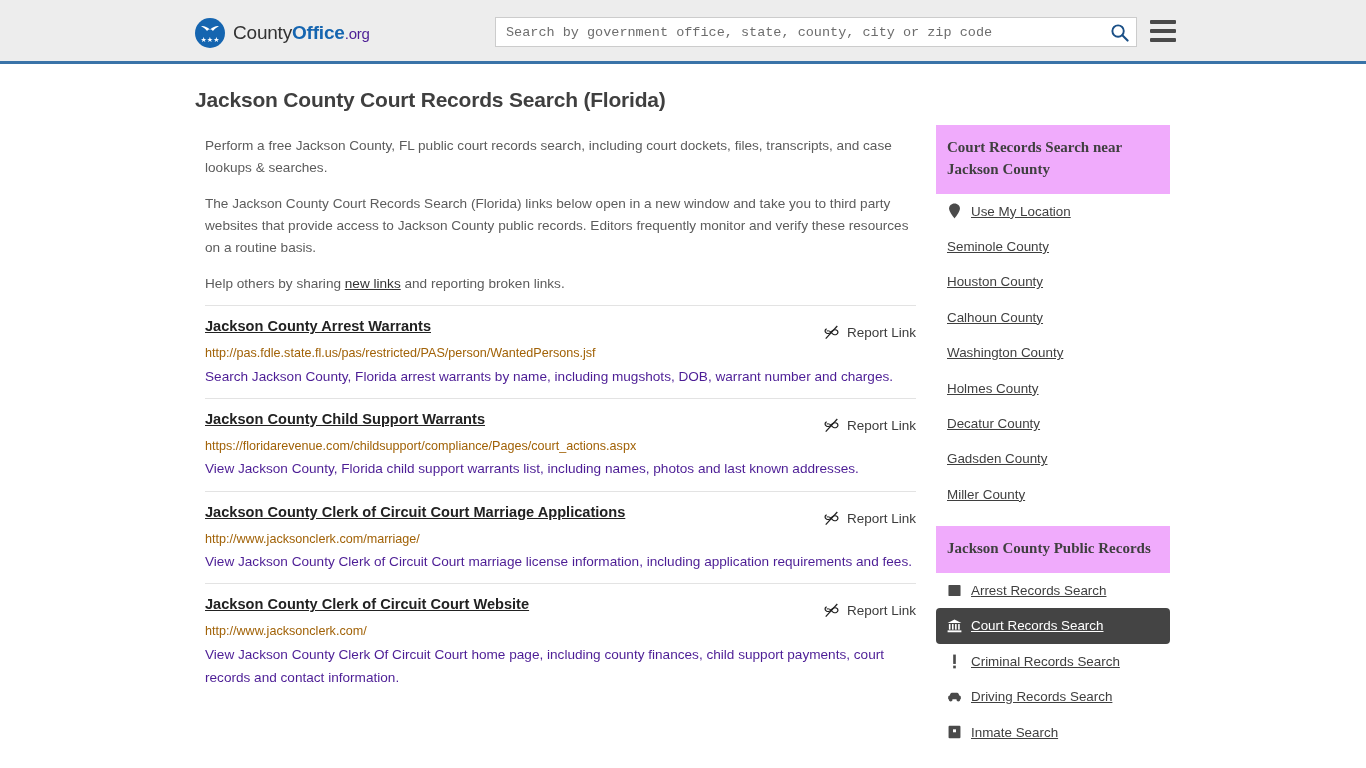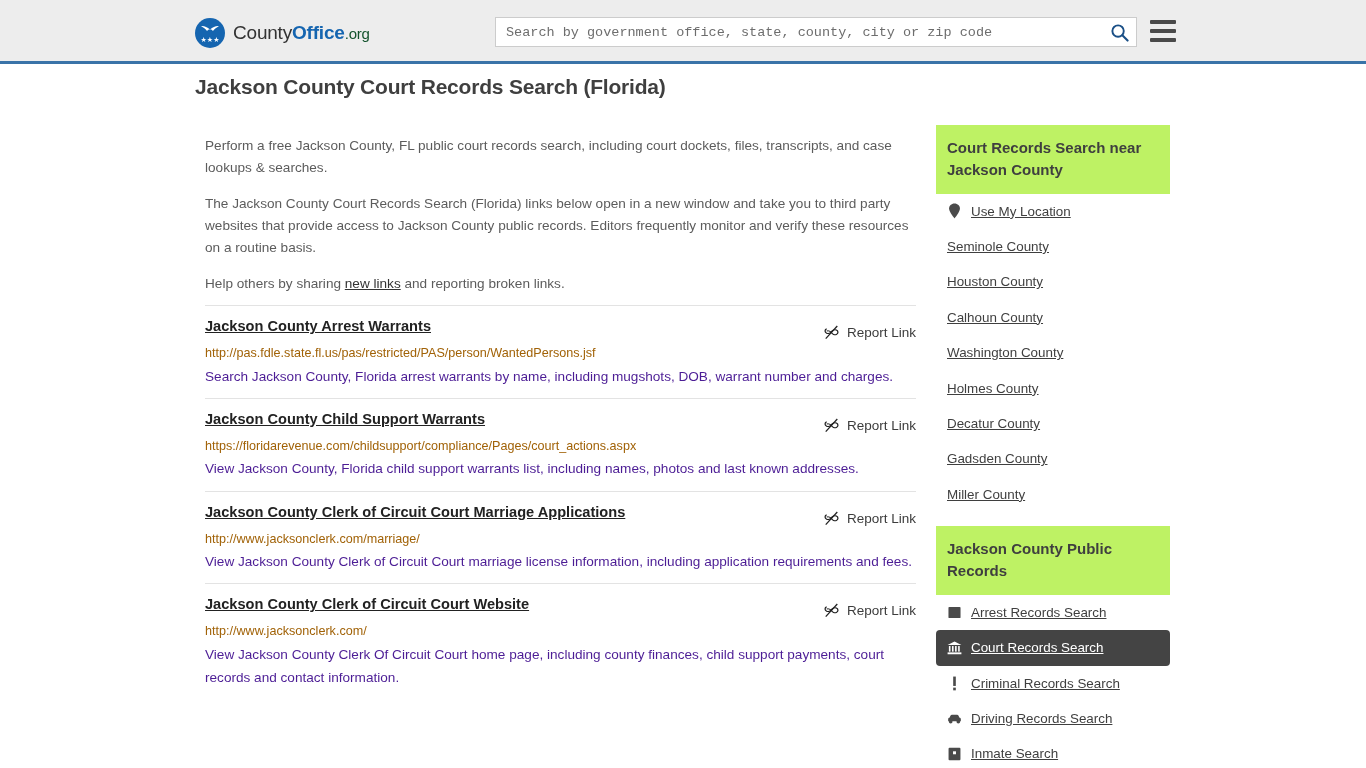--- a/index.html
+++ b/index.html
@@ -56,21 +56,21 @@
   }
   .logo-text {
     margin-left: 8px;
     font-size: 19px;
     color: #333333;
     letter-spacing: -0.2px;
     white-space: nowrap;
   }
   .logo-text .b { color: #1565b0; font-weight: bold; }
   .logo-text .a { font-weight: normal; }
-  .logo-text .tld { font-size: 15px; color: #14532d; }
+  .logo-text .tld { font-size: 15px; color: #4c1d95; }
 
   .search-wrap {
     position: absolute;
     left: 495px;
     top: 17px;
     width: 642px;
     height: 30px;
     background: #ffffff;
     border: 1px solid #cccccc;
     display: flex;
@@ -108,21 +108,21 @@
   }
 
   
   .page {
     padding: 0;
     position: relative;
   }
   h1.page-title {
     position: absolute;
     left: 195px;
-    top: 11px;
+    top: 24px;
     margin: 0;
     font-size: 21px;
     font-weight: bold;
     color: #3f3f3f;
     letter-spacing: -0.2px;
   }
 
   .columns {
     position: absolute;
     top: 61px;
@@ -211,26 +211,27 @@
   .result-desc {
     font-size: 13.6px;
     color: #4c1d95;
     line-height: 1.7;
     margin-top: 2px;
   }
 
   
   .side-box { margin-bottom: 14px; }
   .side-head {
-    background: #bef264;
+    background: #f0abfc;
     padding: 12px 11px 13px 11px;
     font-size: 15px;
     font-weight: bold;
     color: #3f3f3f;
     line-height: 1.45;
+    font-family: Liberation Serif, serif;
   }
   .side-list { padding: 0; margin: 0; list-style: none; }
   .side-item {
     display: flex;
     align-items: center;
     gap: 9px;
     padding: 9px 11px;
     font-size: 13.4px;
     line-height: 1.3;
   }

